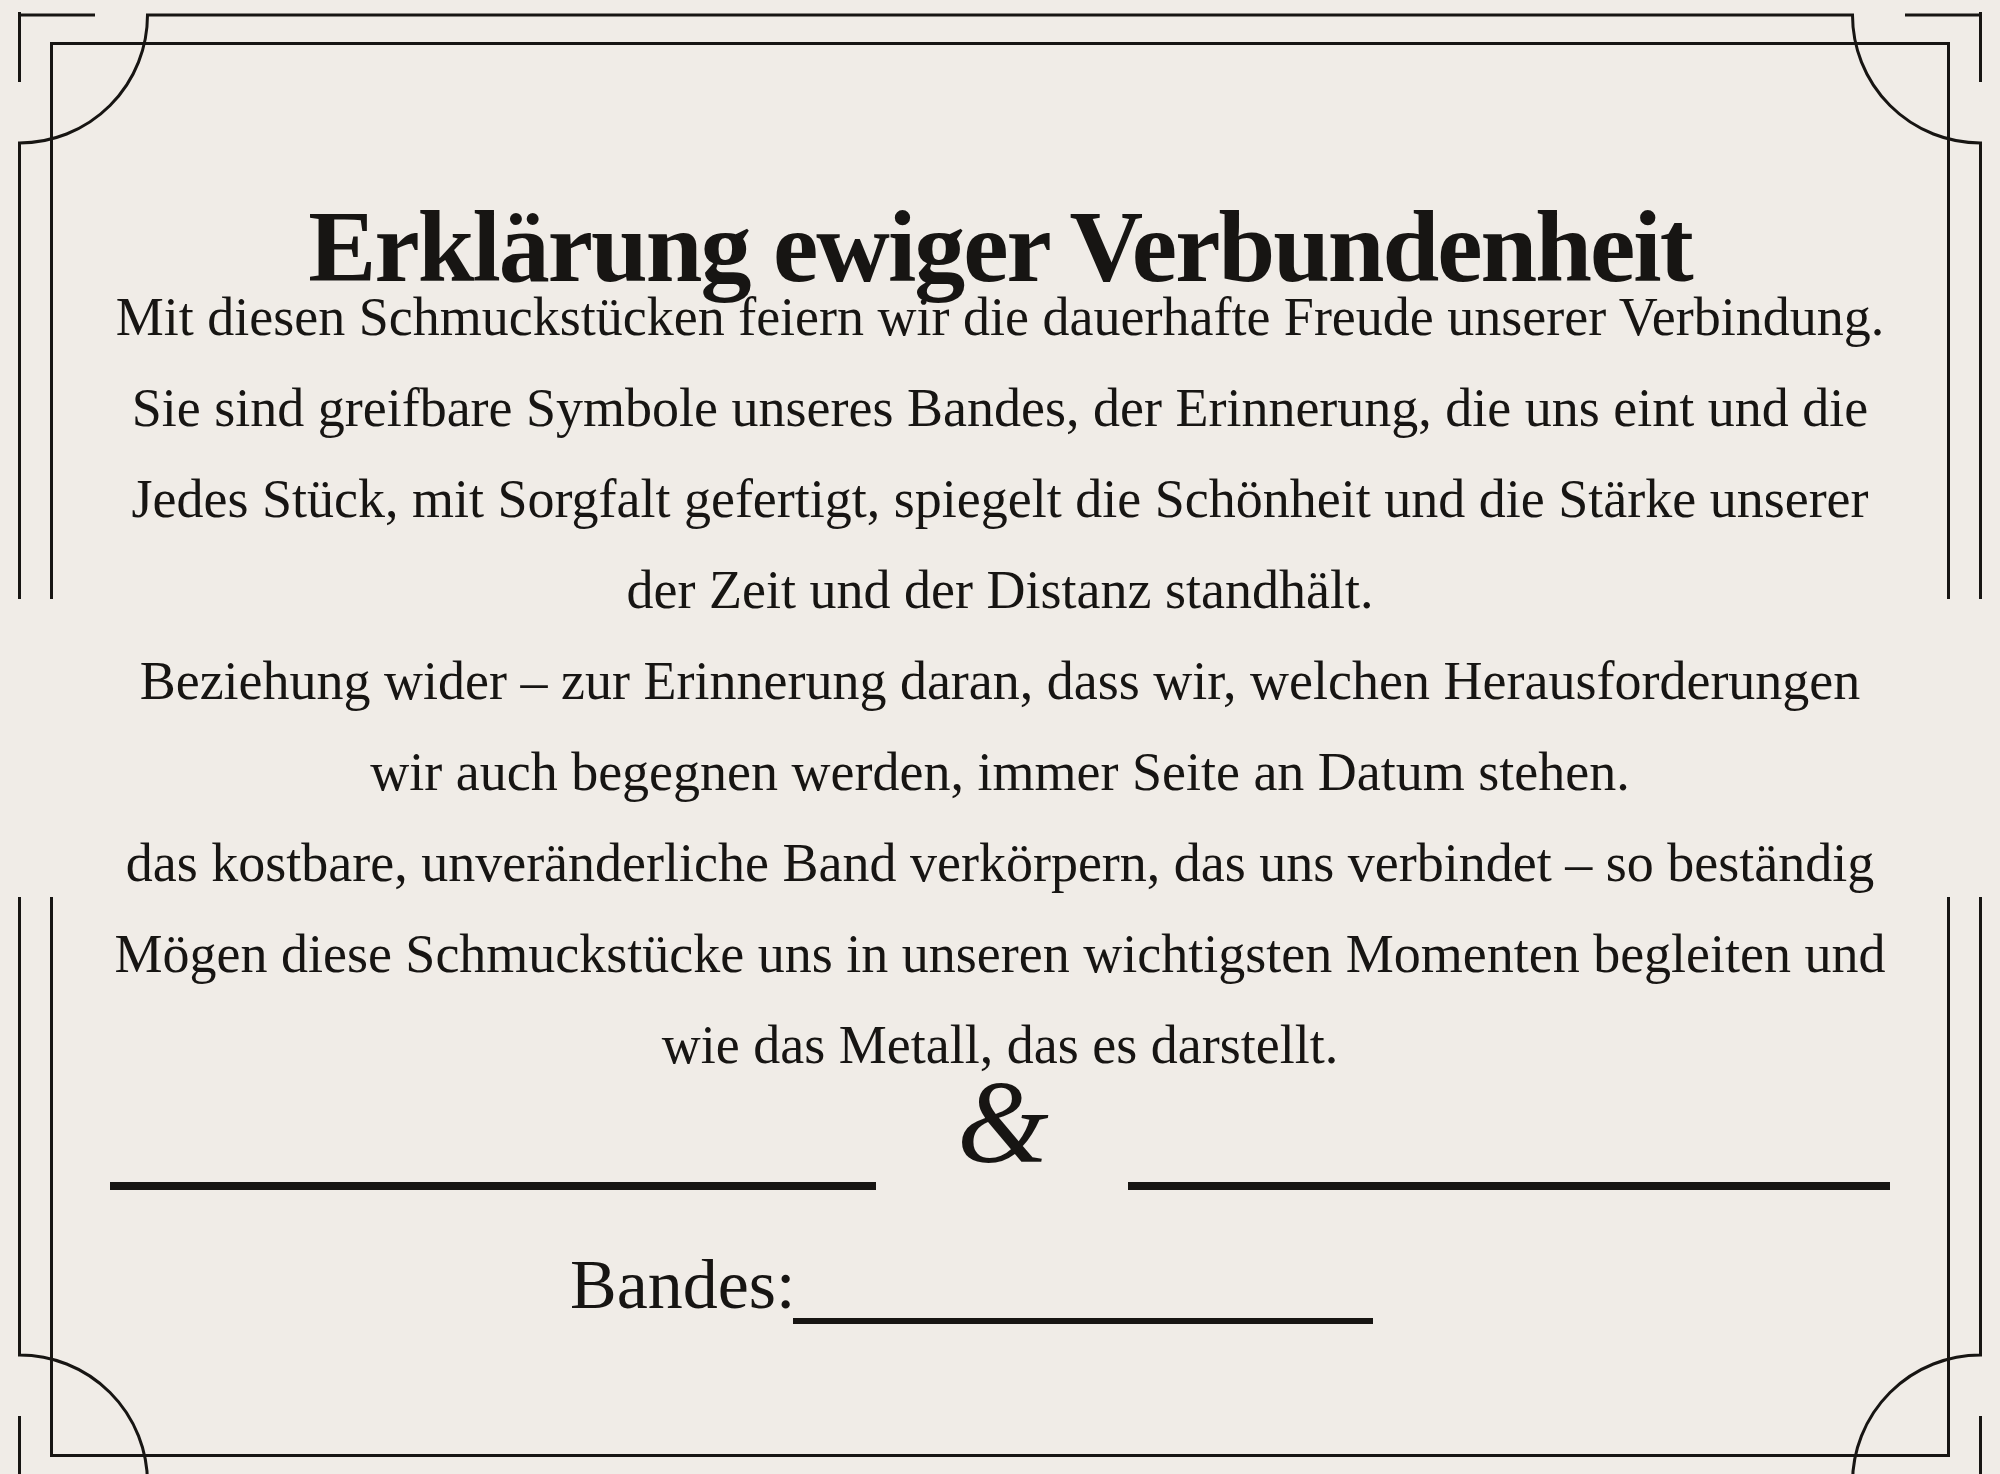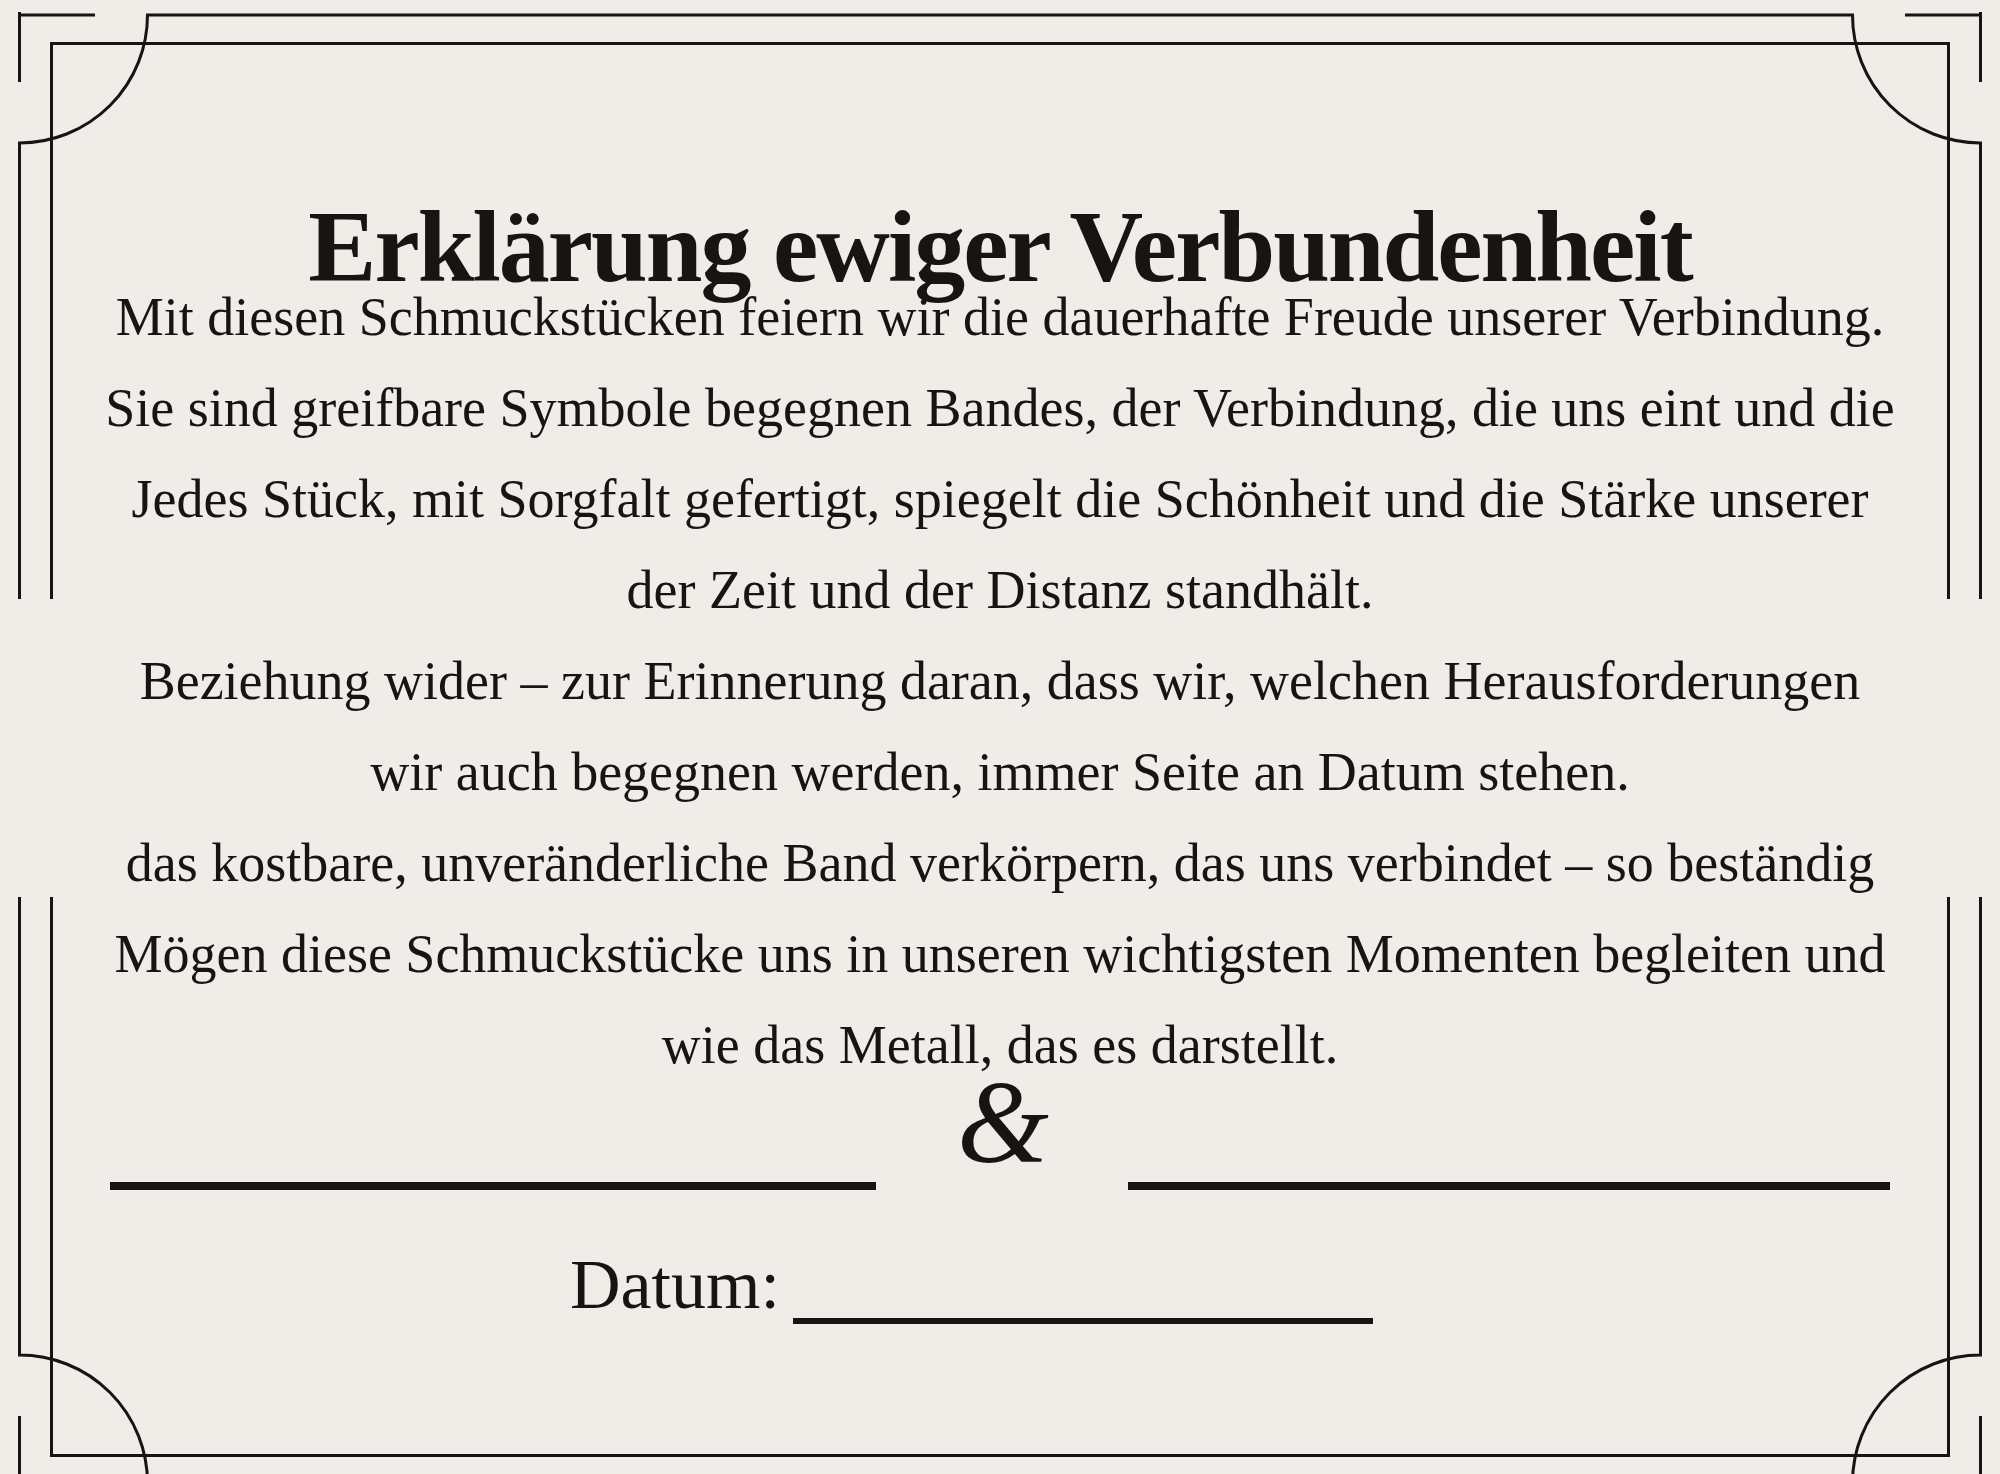--- a/index.html
+++ b/index.html
@@ -103,30 +103,30 @@
     <path d="M19.5 0 V70 M18 3 H95"></path>
     <path d="M1980.5 0 V70 M1982 3 H1905"></path>
     <path d="M19.5 1474 V1404 M18 1471 H95"></path>
     <path d="M1980.5 1474 V1404 M1982 1471 H1905"></path>
   </svg>
 
   <h1 class="title">Erklärung ewiger Verbundenheit</h1>
 
   <div class="body-text">
     <div class="body-line">Mit diesen Schmuckstücken feiern wir die dauerhafte Freude unserer Verbindung.</div>
-    <div class="body-line">Sie sind greifbare Symbole begegnen Bandes, der Verbindung, die uns eint und die</div>
+    <div class="body-line">Sie sind greifbare Symbole unseres Bandes, der Erinnerung, die uns eint und die</div>
     <div class="body-line">Jedes Stück, mit Sorgfalt gefertigt, spiegelt die Schönheit und die Stärke unserer</div>
     <div class="body-line">der Zeit und der Distanz standhält.</div>
     <div class="body-line">Beziehung wider – zur Erinnerung daran, dass wir, welchen Herausforderungen</div>
     <div class="body-line">wir auch begegnen werden, immer Seite an Datum stehen.</div>
     <div class="body-line">das kostbare, unveränderliche Band verkörpern, das uns verbindet – so beständig</div>
     <div class="body-line">Mögen diese Schmuckstücke uns in unseren wichtigsten Momenten begleiten und</div>
     <div class="body-line">wie das Metall, das es darstellt.</div>
   </div>
 
   <div class="sig-line left"></div>
   <div class="ampersand">&amp;</div>
   <div class="sig-line right"></div>
 
-  <div class="date-label">Datum:</div>
+  <div class="date-label">Bandes:</div>
   <div class="date-line"></div>
 
 </div>
 
 </body></html>

